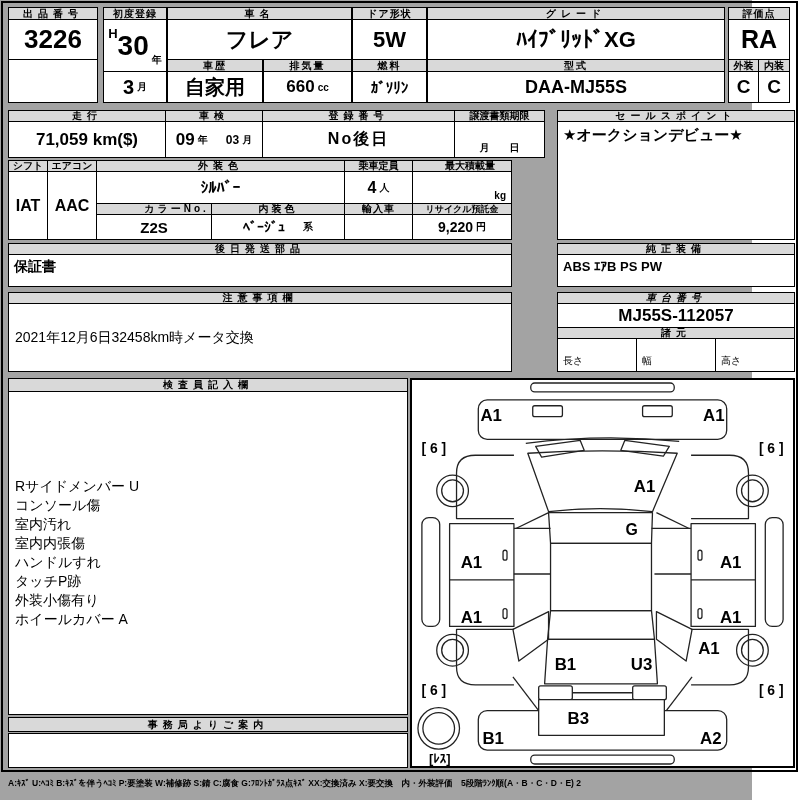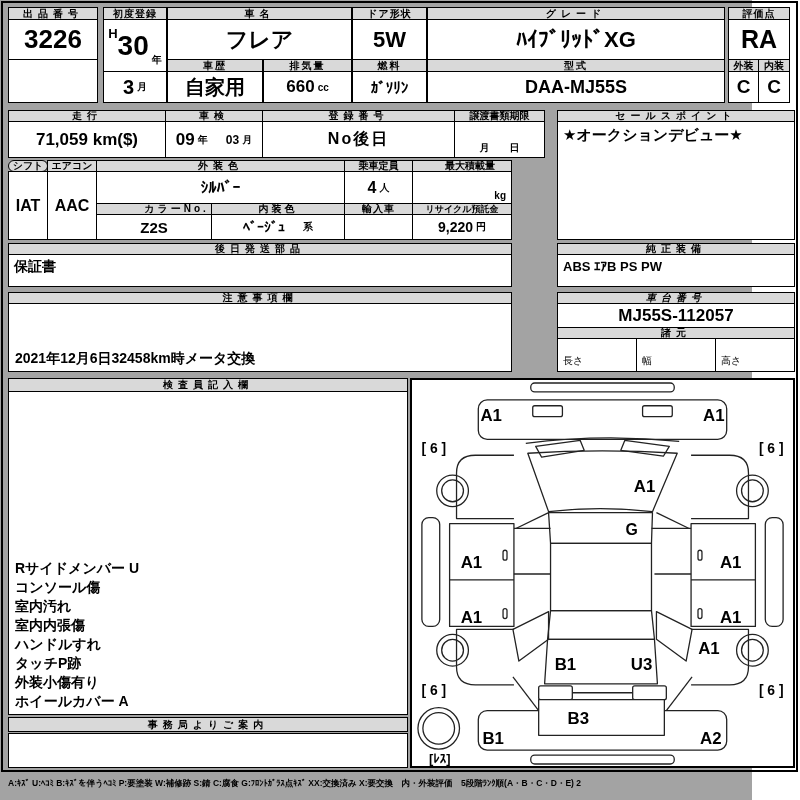--- a/index.html
+++ b/index.html
@@ -9,22 +9,22 @@
         display:flex;align-items:center;justify-content:center;overflow:hidden;white-space:nowrap;}
   .hdr{background:#d9d9d9;font-size:10px;font-weight:bold;letter-spacing:2px;line-height:1;}
   .hdr.wide{letter-spacing:5px;}
   .val{font-weight:bold;}
   .left{justify-content:flex-start;padding-left:5px;}
   .bottom{align-items:flex-end;padding-bottom:2px;}
   .right{justify-content:flex-end;padding-right:5px;}
   .unit{font-size:10px;font-weight:bold;margin-left:3px;}
   .thick{border-width:2px;}
   .noborder{border:none;}
-  .lines{flex-direction:column;align-items:flex-start;justify-content:flex-end;
-         font-weight:bold;font-size:14px;line-height:19px;padding:3px 6px;}
+  .lines{flex-direction:column;align-items:flex-start;justify-content:center;
+         font-weight:normal;font-size:14px;line-height:19px;padding:3px 6px;}
   #outer{position:absolute;left:1px;top:1px;width:797px;height:771px;
          border:2px solid #000;box-sizing:border-box;}
   svg text{font-family:"Liberation Sans","DejaVu Sans",sans-serif;font-weight:bold;fill:#000;}
 </style>
 </head>
 <body>
 
 <div id="sheet">
   <div id="outer"></div>
 
@@ -76,21 +76,21 @@
     <span style="font-size:17px;">09</span>
       <span class="unit">年</span>
       <span style="font-size:12px;margin-left:18px;">03</span>
       <span class="unit">月</span>
   </div>
   <div class="cell hdr wide" style="left:262px;top:110px;width:193px;height:12px;">登録番号</div>
   <div class="cell val" style="left:262px;top:121px;width:193px;height:37px;font-size:16px;letter-spacing:2px;">No後日</div>
   <div class="cell hdr" style="left:454px;top:110px;width:91px;height:12px;letter-spacing:0;">譲渡書類期限</div>
   <div class="cell val bottom" style="left:454px;top:121px;width:91px;height:37px;font-size:10px;">月　　日</div>
 
-  <div class="cell hdr" style="left:8px;top:160px;width:40px;height:12px;letter-spacing:0;border-radius:6px;">シフト</div>
+  <div class="cell hdr" style="left:8px;top:160px;width:40px;height:12px;letter-spacing:0;">シフト</div>
   <div class="cell val" style="left:8px;top:171px;width:40px;height:69px;font-size:16px;">IAT</div>
   <div class="cell hdr" style="left:47px;top:160px;width:50px;height:12px;letter-spacing:0;text-align:right;">エアコン</div>
   <div class="cell val" style="left:47px;top:171px;width:50px;height:69px;font-size:16px;">AAC</div>
   <div class="cell hdr wide" style="left:96px;top:160px;width:249px;height:12px;">外装色</div>
   <div class="cell val" style="left:96px;top:171px;width:249px;height:33px;font-size:16px;">ｼﾙﾊﾞｰ</div>
   <div class="cell hdr" style="left:344px;top:160px;width:69px;height:12px;letter-spacing:0;">乗車定員</div>
   <div class="cell val" style="left:344px;top:171px;width:69px;height:33px;">
     <span style="font-size:16px;">4</span>
       <span class="unit">人</span>
   </div>

